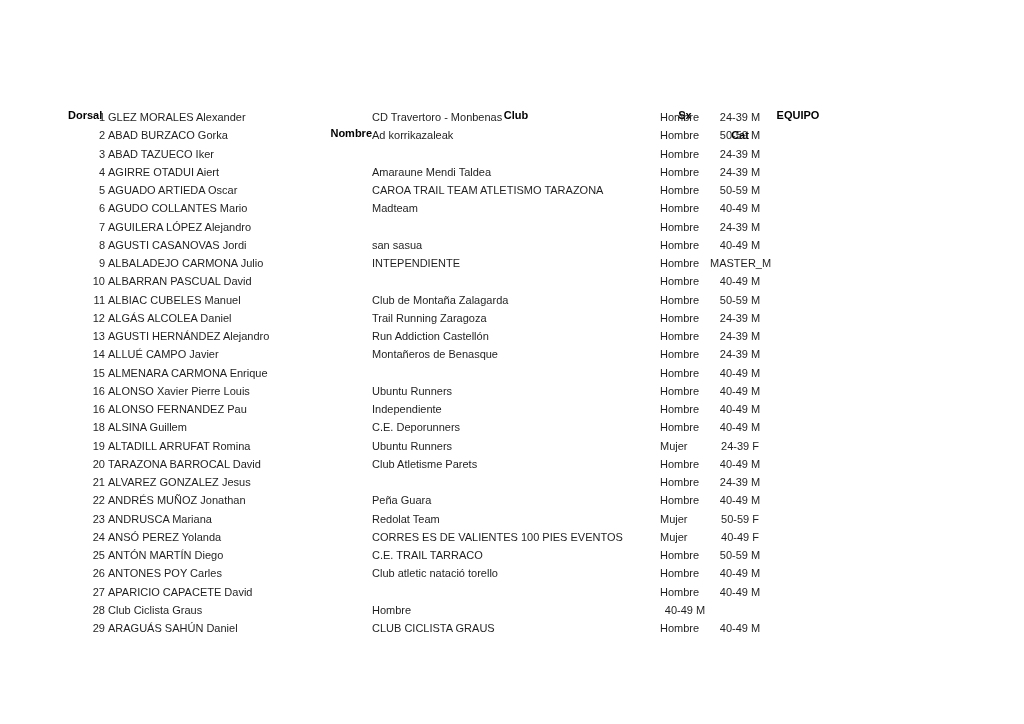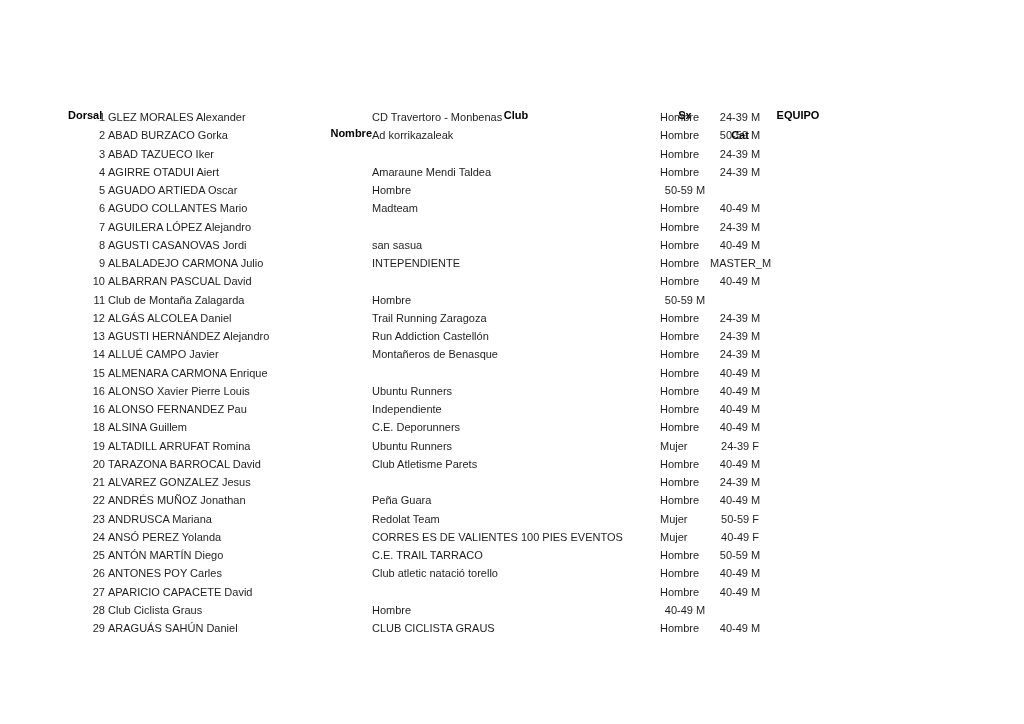--- a/index.html
+++ b/index.html
@@ -97,20 +97,21 @@
     <div class="col-nombre">AGIRRE OTADUI Aiert</div>
     <div class="col-club">Amaraune Mendi Taldea</div>
     <div class="col-sx">Hombre</div>
     <div class="col-cat">24-39 M</div>
     <div class="col-equipo"></div>
   </div>
 
   <div class="grid-row data-row">
     <div class="col-dorsal">5</div>
     <div class="col-nombre">AGUADO ARTIEDA Oscar</div>
+    <div class="col-club">CAROA TRAIL TEAM ATLETISMO TARAZONA</div>
     <div class="col-sx">Hombre</div>
     <div class="col-cat">50-59 M</div>
     <div class="col-equipo"></div>
   </div>
 
   <div class="grid-row data-row">
     <div class="col-dorsal">6</div>
     <div class="col-nombre">AGUDO COLLANTES Mario</div>
     <div class="col-club">Madteam</div>
     <div class="col-sx">Hombre</div>
@@ -149,20 +150,21 @@
     <div class="col-dorsal">10</div>
     <div class="col-nombre">ALBARRAN PASCUAL David</div>
     <div class="col-club"></div>
     <div class="col-sx">Hombre</div>
     <div class="col-cat">40-49 M</div>
     <div class="col-equipo"></div>
   </div>
 
   <div class="grid-row data-row">
     <div class="col-dorsal">11</div>
+    <div class="col-nombre">ALBIAC CUBELES Manuel</div>
     <div class="col-club">Club de Montaña Zalagarda</div>
     <div class="col-sx">Hombre</div>
     <div class="col-cat">50-59 M</div>
     <div class="col-equipo"></div>
   </div>
 
   <div class="grid-row data-row">
     <div class="col-dorsal">12</div>
     <div class="col-nombre">ALGÁS ALCOLEA Daniel</div>
     <div class="col-club">Trail Running Zaragoza</div>

